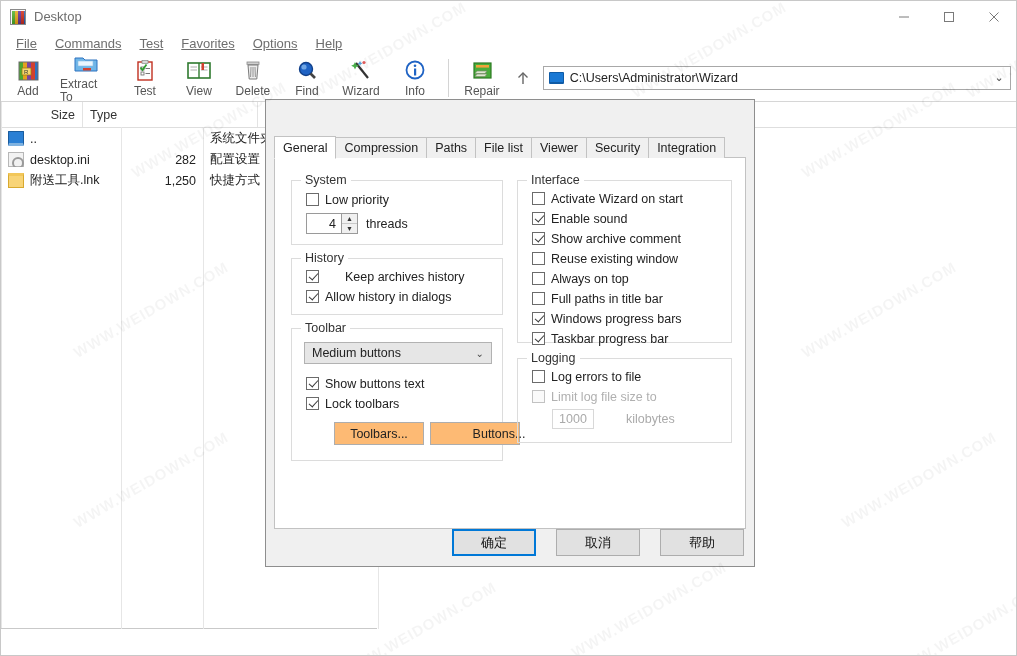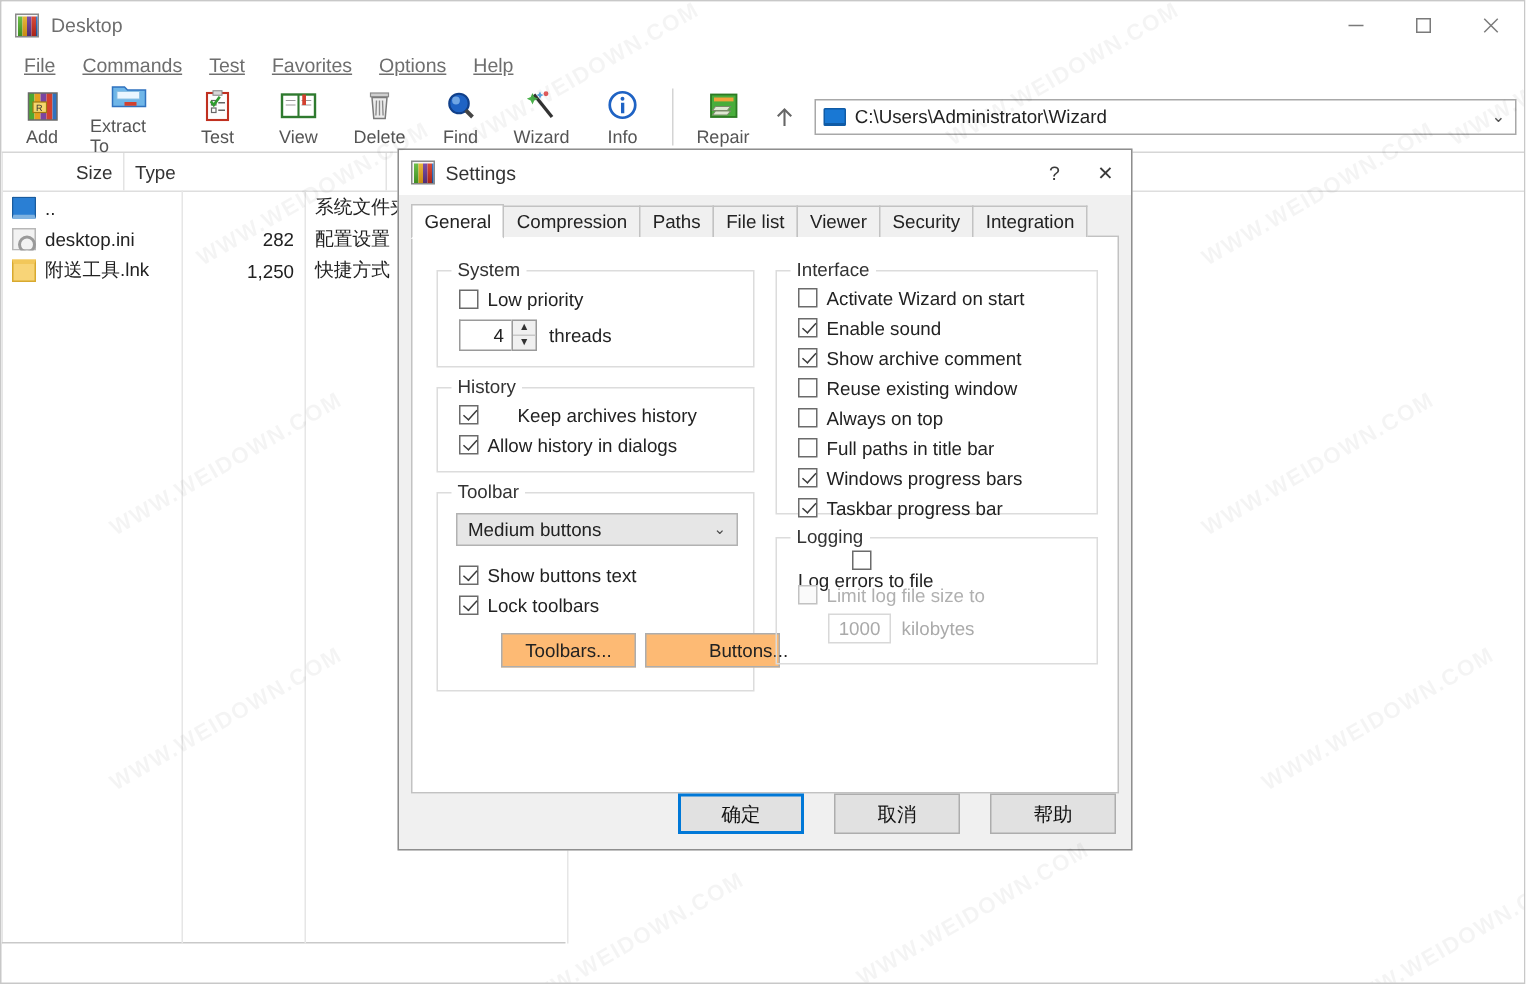--- a/index.html
+++ b/index.html
@@ -695,34 +695,20 @@
     </div>
 
     <div class="colsep" style="left:120px; height:502px"></div>
     <div class="colsep" style="left:202px; height:502px"></div>
     <div class="colsep" style="left:377px; height:502px"></div>
   </div>
 
 
   <div class="dialog">
 
-    <div class="dlg-title">
-      <div class="rar-icon">
-        <i class="rar-b1"></i>
-          <i class="rar-b2"></i>
-          <i class="rar-b3"></i>
-          <i class="rar-b4"></i>
-          <i class="rar-b5"></i>
-      </div>
-      <div class="dlg-title-text">Settings</div>
-      <div class="dlg-title-btns">
-        <div class="dlg-tb">?</div>
-        <div class="dlg-tb">✕</div>
-      </div>
-    </div>
 
     <div class="dlg-body">
 
       <div class="tabstrip">
         <div class="tab active">General</div>
         <div class="tab">Compression</div>
         <div class="tab">Paths</div>
         <div class="tab">File list</div>
         <div class="tab">Viewer</div>
         <div class="tab">Security</div>
@@ -810,29 +796,29 @@
             <span>Windows progress bars</span>
           </div>
           <div class="cb-row" style="position:absolute; left:14px; top:148px;">
             <span class="cb checked"></span>
             <span>Taskbar progress bar</span>
           </div>
         </div>
 
         <div class="group" style="left:242px; top:200px; width:215px; height:85px;">
           <div class="legend">Logging</div>
-          <div class="cb-row" style="position:absolute; left:14px; top:8px;flex-direction:column;">
+          <div class="cb-row" style="position:absolute; left:14px; top:8px;">
             <span class="cb"></span>
             <span>Log errors to file</span>
           </div>
           <div class="cb-row disabled" style="position:absolute; left:14px; top:28px;">
             <span class="cb disabled"></span>
             <span>Limit log file size to</span>
           </div>
-          <div style="position:absolute; left:34px; top:50px; display:flex; align-items:center;">
+          <div style="position:absolute; left:34px; top:50px; display:flex; align-items:center;gap:25px;">
             <div class="txtbox-disabled">1000</div>
             <span style="font-size:12.5px; color:#aaaaaa; margin-left:7px;">kilobytes</span>
           </div>
         </div>
 
       </div>
 
       <div class="dlg-buttons">
         <div class="dbtn default">确定</div>
         <div class="dbtn">取消</div>

